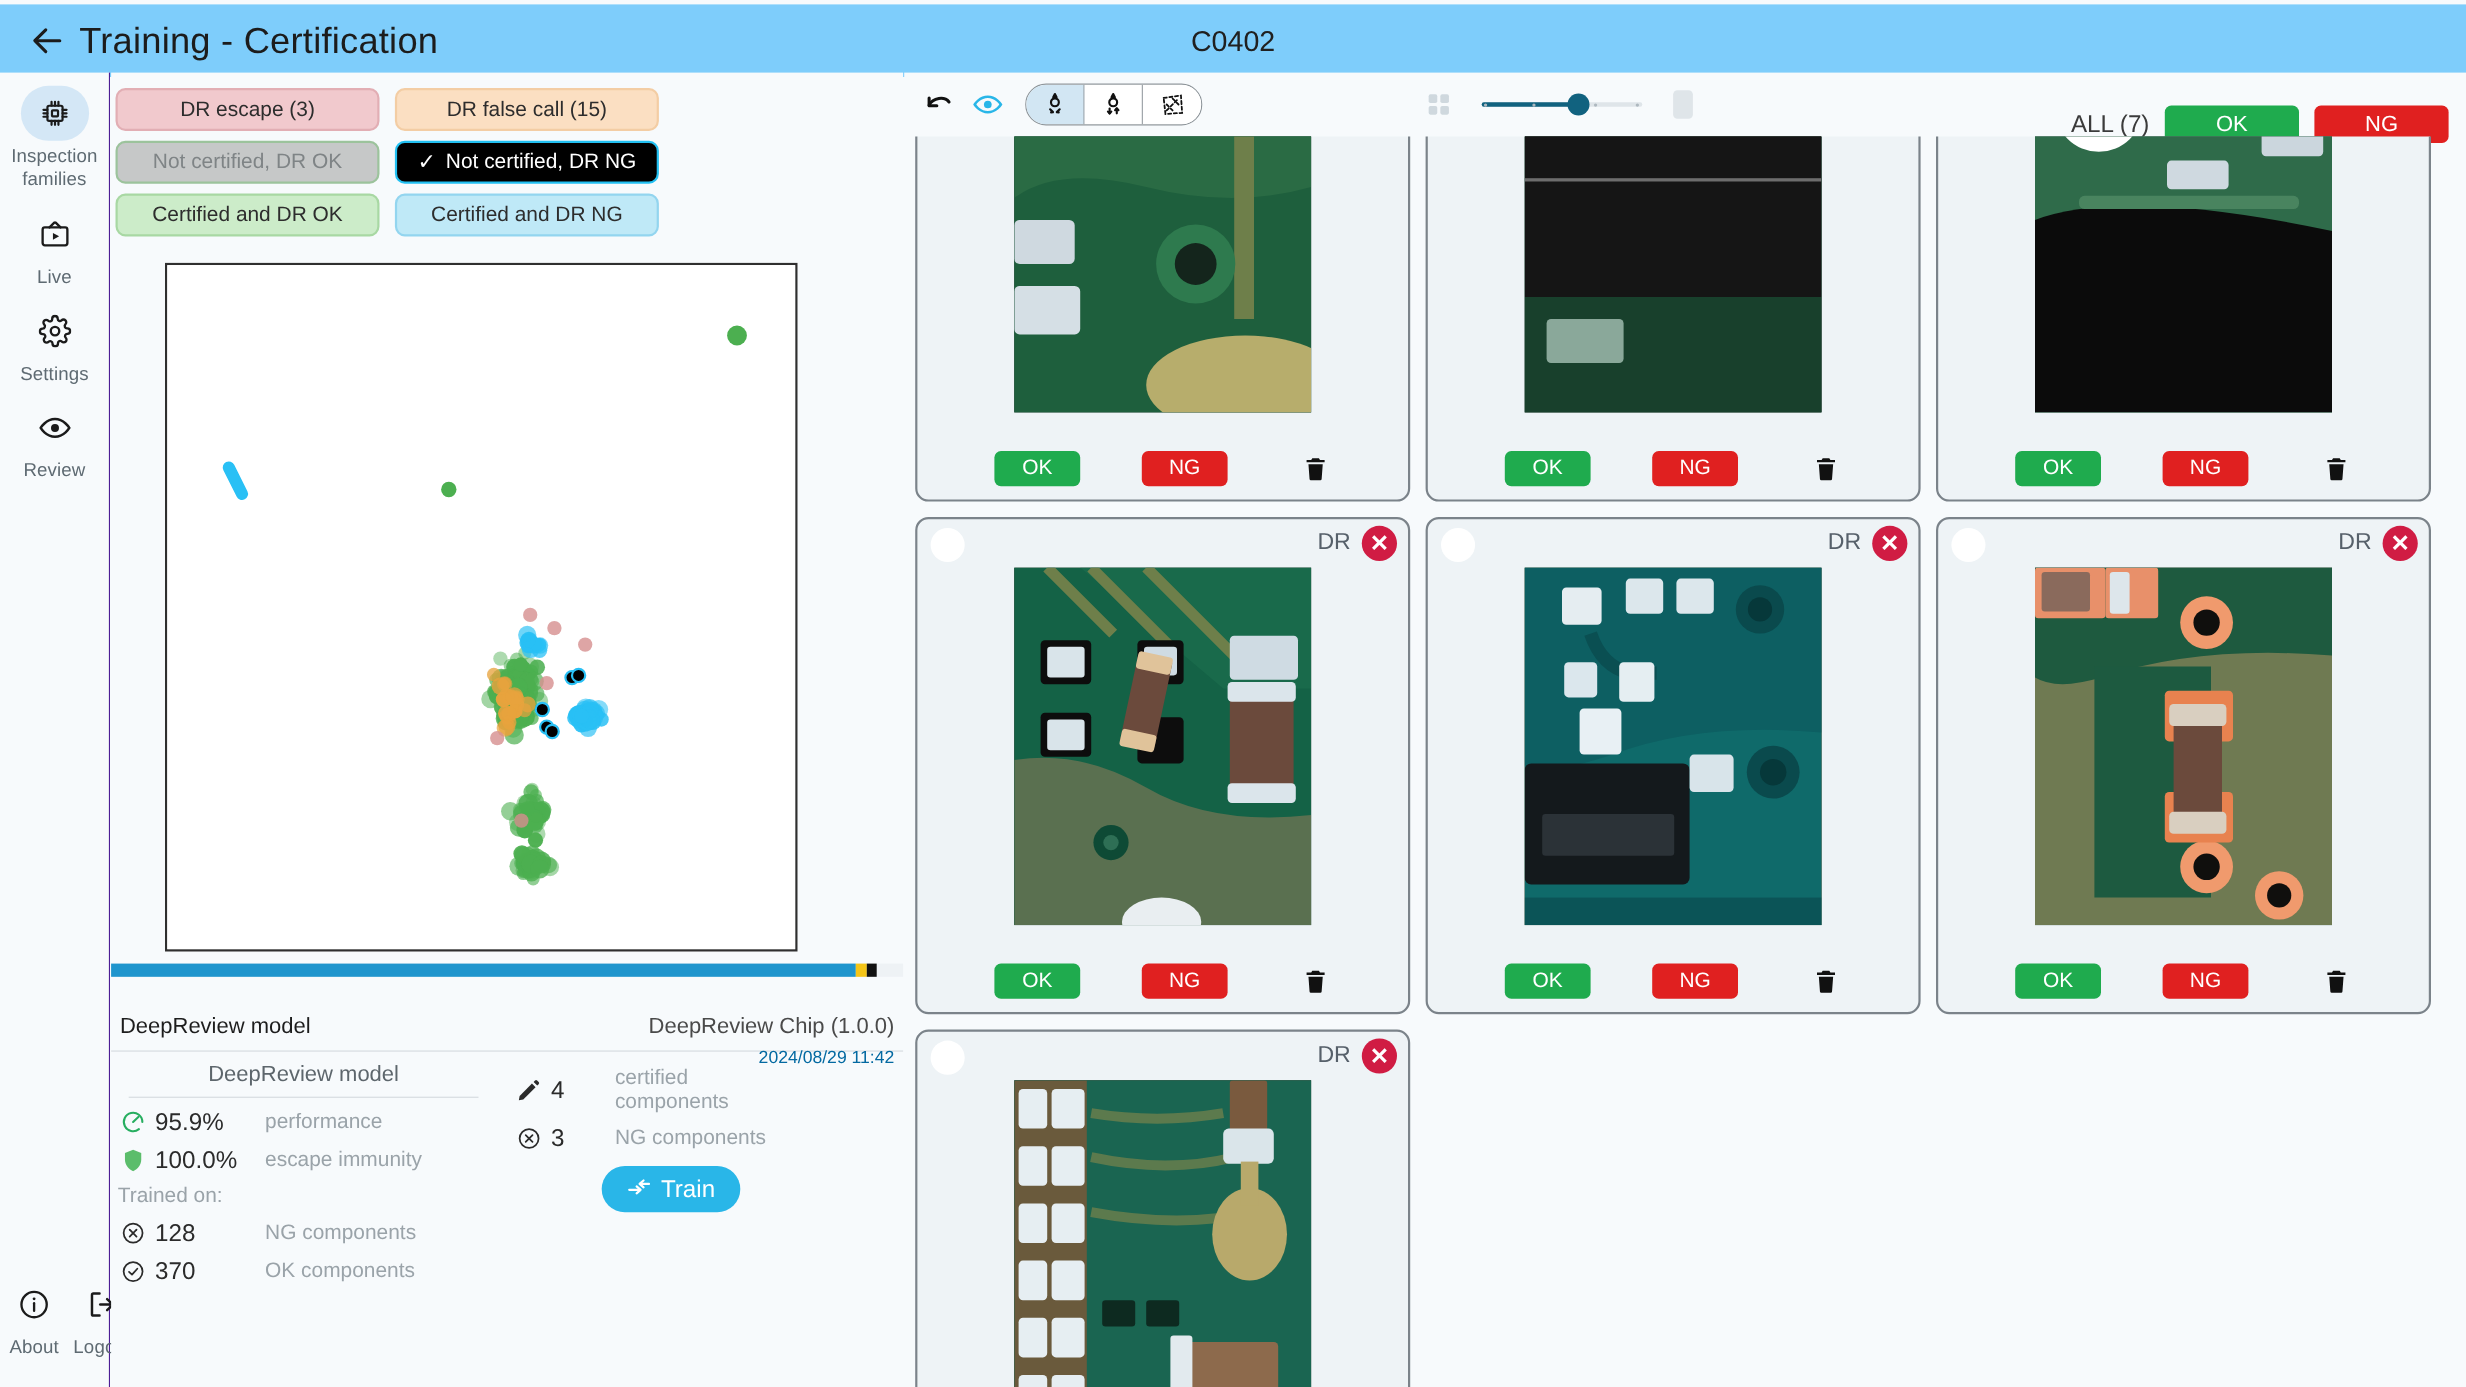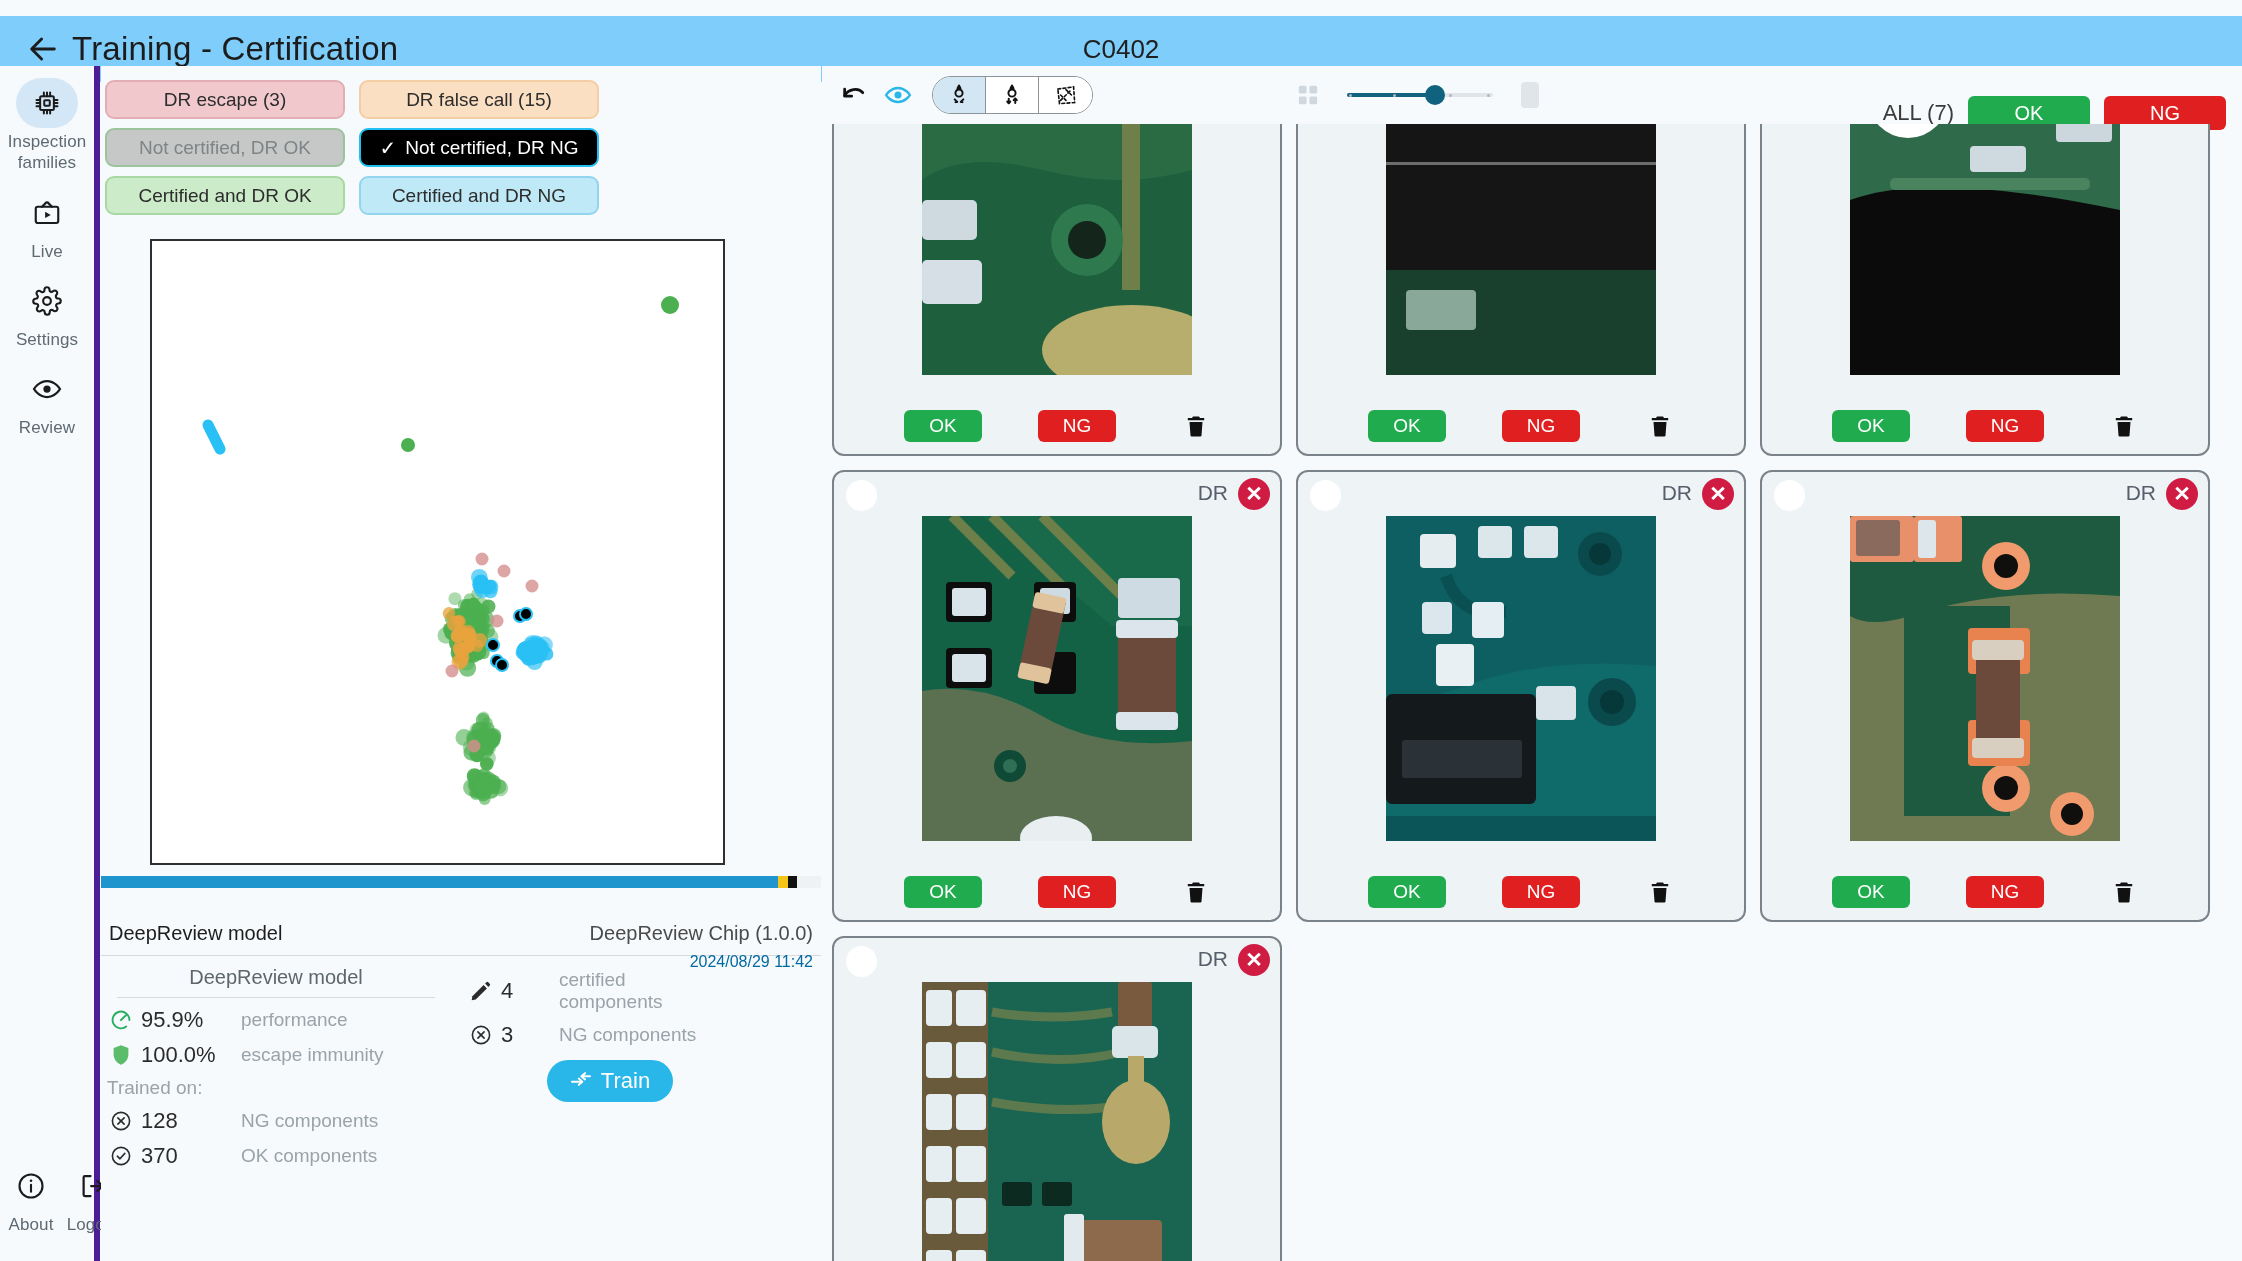--- a/index.html
+++ b/index.html
@@ -5,39 +5,39 @@
   * { box-sizing: border-box; margin: 0; padding: 0; }
   html, body {
     width: 2242px; height: 1261px;
     font-family: "Liberation Sans", sans-serif;
     background: #f7fafc;
     overflow: hidden;
   }
 
   
   #topbar {
-    position: absolute; left: 0; top: 16px; width: 2242px; height: 66px;
+    position: absolute; left: 0; top: 4px; width: 2242px; height: 66px;
     background: #7ecdfb; display: flex; align-items: center;
   }
   #back-arrow {
     width: 58px; margin-left: 14px; display: flex; align-items: center;
     justify-content: center; cursor: pointer;
   }
   #topbar-title {
     font-size: 33px; color: #1c1c1c; font-weight: 400; letter-spacing: .2px;
   }
   #topbar-center {
     position: absolute; left: 0; right: 0; text-align: center;
     font-size: 26px; color: #202020; pointer-events: none;
   }
 
   
   #sidebar {
     position: absolute; left: 0; top: 66px; width: 100px; height: 1195px;
-    background: #f7fafc; border-right: 6px solid #4c1d95;
+    background: #f7fafc; border-right: 1px solid #4c1d95;
     display: flex; flex-direction: column; align-items: center;
   }
   .nav-item {
     width: 92px; margin-top: 14px; display: flex; flex-direction: column;
     align-items: center; cursor: pointer;
   }
   .nav-icon-wrap {
     width: 62px; height: 50px; border-radius: 25px;
     display: flex; align-items: center; justify-content: center;
   }

